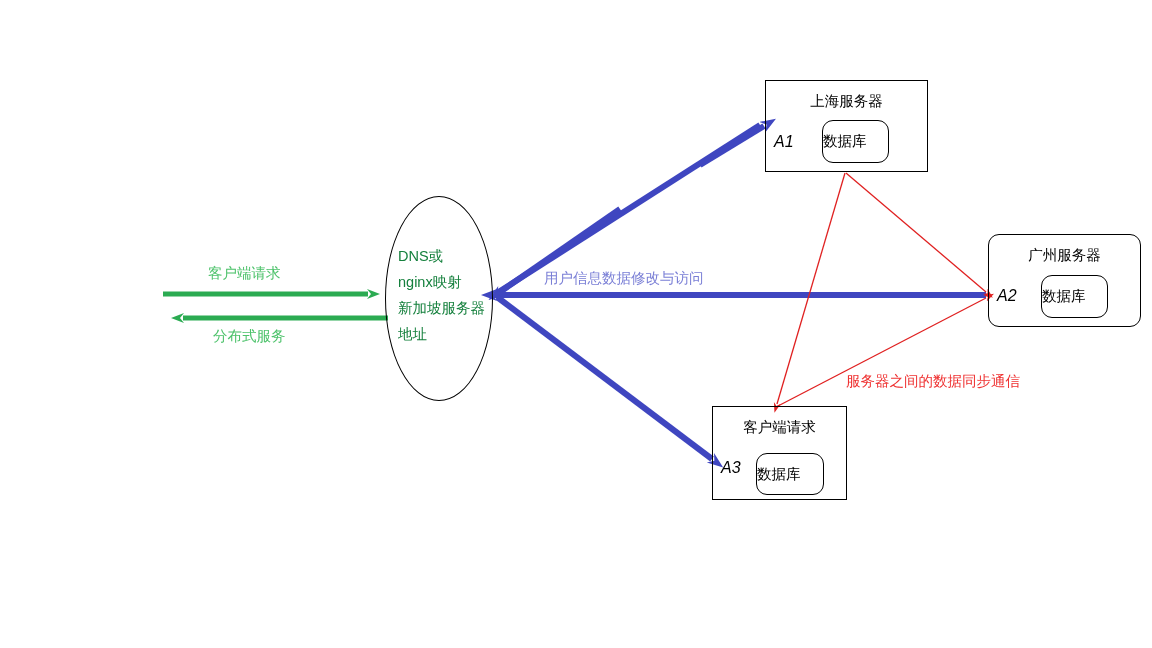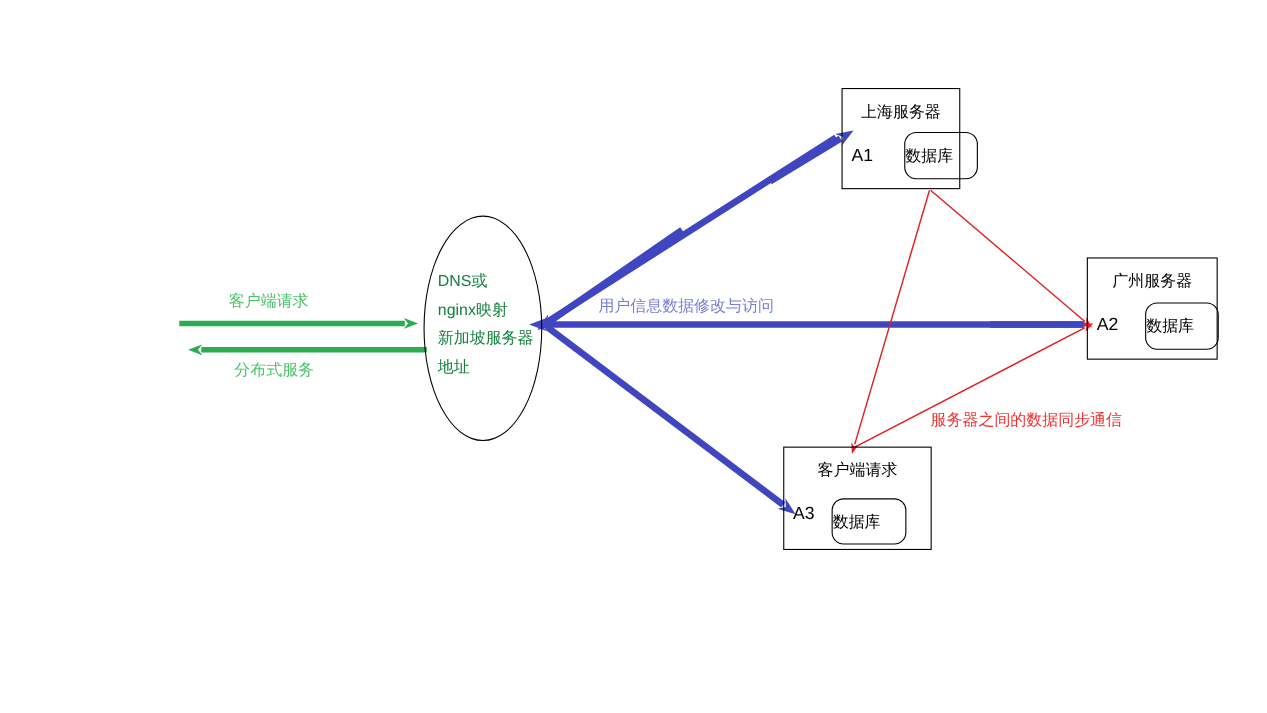--- a/index.html
+++ b/index.html
@@ -91,41 +91,42 @@
     text-align: center;
     font-size: 14.5px;
     color: #000000;
     white-space: nowrap;
   }
   .server-code {
     position: absolute;
     font-size: 16px;
     color: #000000;
     white-space: nowrap;
+    font-style: italic;
   }
   .db-box {
     position: absolute;
     box-sizing: border-box;
     border: 1.5px solid #000000;
     border-radius: 11px;
     background: transparent;
     display: flex;
     align-items: center;
   }
   .db-label {
     font-size: 14.5px;
     color: #000000;
     white-space: nowrap;
   }
   
-  .box-shanghai { left: 765px; top: 80px; width: 108px; height: 92px; }
+  .box-shanghai { left: 765px; top: 80px; width: 163px; height: 92px; }
   .box-shanghai .server-code { left: 8px; top: 52px; }
   .box-shanghai .db-box { left: 56px; top: 39px; width: 67px; height: 43px; }
   
-  .box-guangzhou { left: 988px; top: 234px; width: 119px; height: 93px; }
+  .box-guangzhou { left: 988px; top: 234px; width: 153px; height: 93px; border-radius: 11px; }
   .box-guangzhou .server-code { left: 8px; top: 52px; }
   .box-guangzhou .db-box { left: 52px; top: 40px; width: 67px; height: 43px; }
   
   .box-singapore { left: 712px; top: 406px; width: 135px; height: 94px; }
   .box-singapore .server-code { left: 8px; top: 52px; }
   .box-singapore .db-box { left: 43px; top: 46px; width: 68px; height: 42px; }
   
   .edge-label {
     position: absolute;
     font-size: 14.5px;

